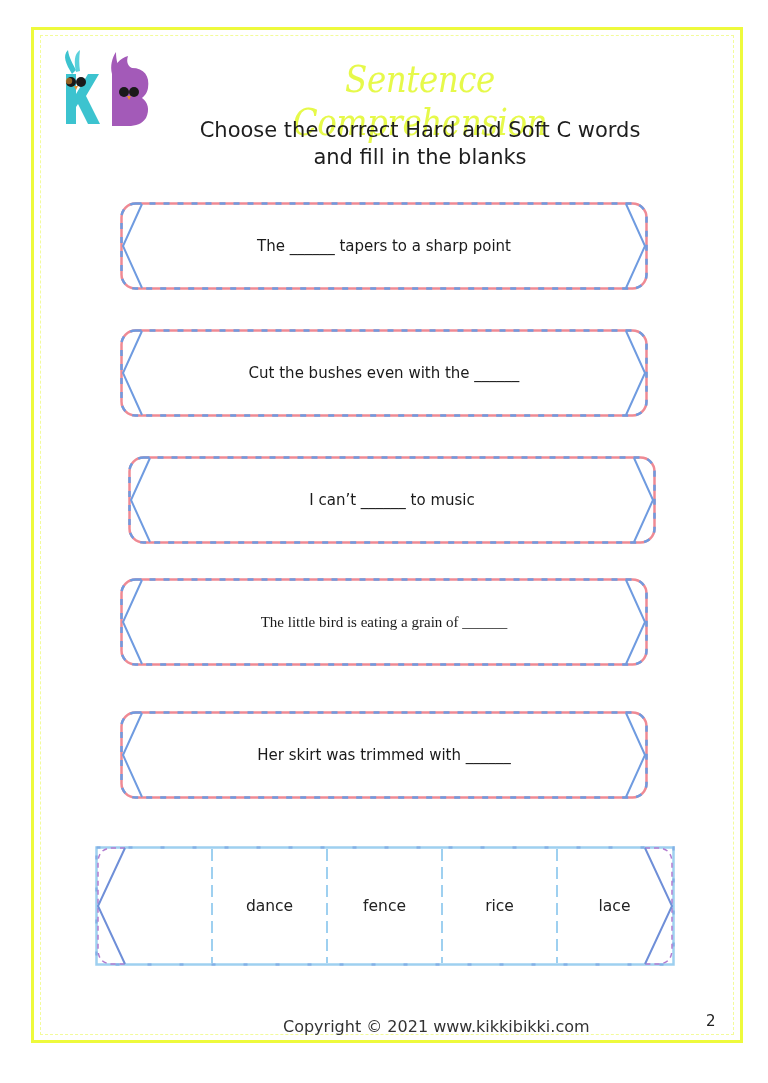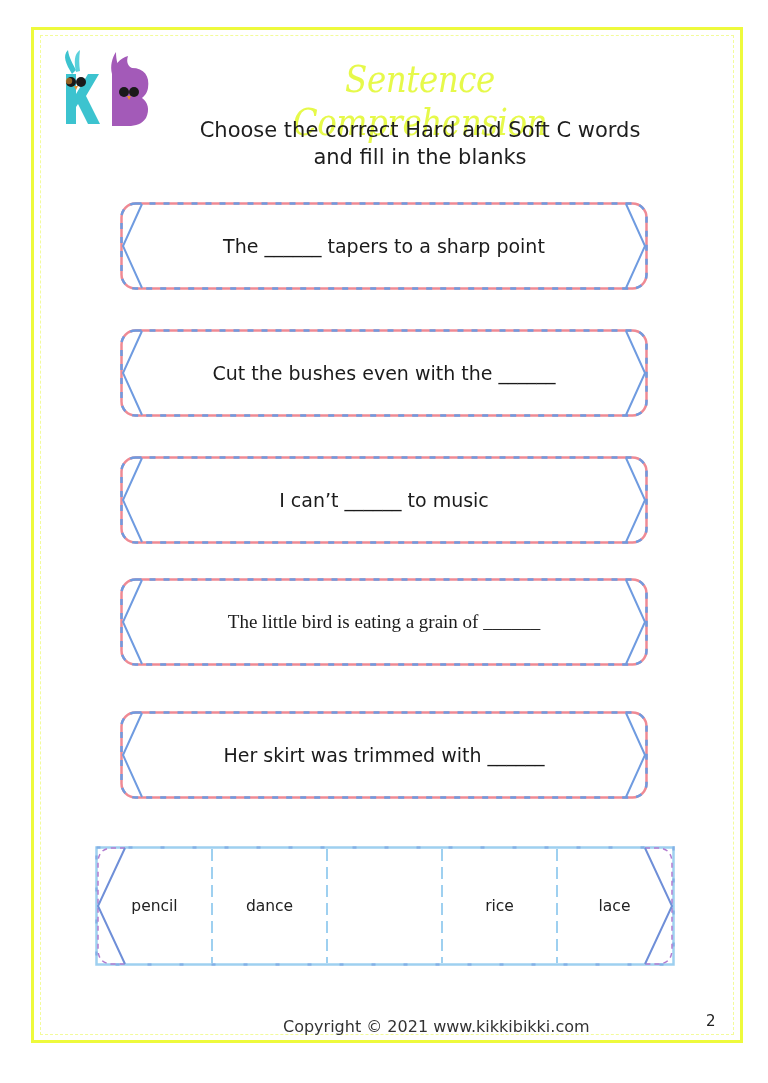--- a/index.html
+++ b/index.html
@@ -8,21 +8,21 @@
     .outer-border { position: absolute; left: 31px; top: 27px; width: 712px; height: 1016px; border: 3px solid #eefa3c; box-sizing: border-box; }
     .inner-border { position: absolute; left: 40px; top: 35px; width: 694px; height: 1000px; border: 1.5px dashed #f3fb9a; box-sizing: border-box; }
 
     .logo { position: absolute; left: 54px; top: 44px; width: 100px; height: 90px; }
 
     .title { position: absolute; left: 190px; top: 58px; width: 460px; text-align: center; font-family: "DejaVu Serif", serif; font-style: italic; font-size: 37px; color: #e6f94a; letter-spacing: -0.5px; transform: scaleX(0.88); transform-origin: center; }
     .subtitle { position: absolute; left: 160px; top: 117px; width: 520px; text-align: center; font-size: 21px; line-height: 27px; color: #1e1e1e; }
 
     .sentence-box { position: absolute; left: 120px; width: 528px; height: 88px; }
     .sentence-box svg { position: absolute; left: 0; top: 0; }
-    .sentence-text { position: absolute; left: 0; top: 0; width: 528px; height: 88px; display: flex; align-items: center; justify-content: center; font-size: 19px; color: #1b1b1b; }
+    .sentence-text { position: absolute; left: 0; top: 0; width: 528px; height: 88px; display: flex; align-items: center; justify-content: center; font-size: 15px; color: #1b1b1b; }
 
     .bank { position: absolute; left: 95px; top: 846px; width: 580px; height: 120px; }
     .bank svg { position: absolute; left: 0; top: 0; }
     .bank-cell { position: absolute; top: 0; height: 120px; display: flex; align-items: center; justify-content: center; font-size: 15.5px; color: #222; }
 
     .copyright { position: absolute; left: 283px; top: 1017px; font-size: 16px; color: #333; }
     .page-number { position: absolute; left: 706px; top: 1012px; font-size: 15px; color: #222; }
   </style>
 </head>
 <body>
@@ -71,21 +71,21 @@
 <div class="sentence-box" style="top:329px;">
   <svg width="528" height="88">
     <rect x="1.5" y="1.5" width="525" height="85" rx="14" ry="14" fill="none" stroke="#ef8a94" stroke-width="2.5"></rect>
     <rect x="1.5" y="1.5" width="525" height="85" rx="14" ry="14" fill="none" stroke="#6f9be0" stroke-width="2.5" stroke-dasharray="6 8"></rect>
     <polyline points="22,2 3,44 22,86" fill="none" stroke="#6f9be0" stroke-width="2"></polyline>
     <polyline points="506,2 525,44 506,86" fill="none" stroke="#6f9be0" stroke-width="2"></polyline>
   </svg>
   <div class="sentence-text">Cut the bushes even with the ______</div>
 </div>
 
-<div class="sentence-box" style="top:456px;">
+<div class="sentence-box" style="top:456px;margin-left:8px;">
   <svg width="528" height="88">
     <rect x="1.5" y="1.5" width="525" height="85" rx="14" ry="14" fill="none" stroke="#ef8a94" stroke-width="2.5"></rect>
     <rect x="1.5" y="1.5" width="525" height="85" rx="14" ry="14" fill="none" stroke="#6f9be0" stroke-width="2.5" stroke-dasharray="6 8"></rect>
     <polyline points="22,2 3,44 22,86" fill="none" stroke="#6f9be0" stroke-width="2"></polyline>
     <polyline points="506,2 525,44 506,86" fill="none" stroke="#6f9be0" stroke-width="2"></polyline>
   </svg>
   <div class="sentence-text">I can’t ______ to music</div>
 </div>
 
 <div class="sentence-box" style="top:578px;font-family:Liberation Serif, serif;">
@@ -114,20 +114,20 @@
     <rect x="1.5" y="1.5" width="577" height="117" fill="none" stroke="#6f9be0" stroke-width="2.5" stroke-dasharray="4 28" opacity="0.6"></rect>
     <path d="M30 2 L18 2 Q3 2 3 17 L3 103 Q3 118 18 118 L30 118" fill="none" stroke="#b27ccf" stroke-width="1.5" stroke-dasharray="5 4"></path>
     <path d="M550 2 L562 2 Q577 2 577 17 L577 103 Q577 118 562 118 L550 118" fill="none" stroke="#b27ccf" stroke-width="1.5" stroke-dasharray="5 4"></path>
     <polyline points="30,2 3,60 30,118" fill="none" stroke="#6f8fd8" stroke-width="2"></polyline>
     <polyline points="550,2 577,60 550,118" fill="none" stroke="#6f8fd8" stroke-width="2"></polyline>
     <line x1="117" y1="3" x2="117" y2="117" stroke="#9ed0f0" stroke-width="2" stroke-dasharray="12 6"></line>
     <line x1="232" y1="3" x2="232" y2="117" stroke="#9ed0f0" stroke-width="2" stroke-dasharray="12 6"></line>
     <line x1="347" y1="3" x2="347" y2="117" stroke="#9ed0f0" stroke-width="2" stroke-dasharray="12 6"></line>
     <line x1="462" y1="3" x2="462" y2="117" stroke="#9ed0f0" stroke-width="2" stroke-dasharray="12 6"></line>
   </svg>
-  <div class="bank-cell" style="left:2px; width:115px;">pencil</div>
   <div class="bank-cell" style="left:117px; width:115px;">dance</div>
+  <div class="bank-cell" style="left:232px; width:115px;">fence</div>
   <div class="bank-cell" style="left:347px; width:115px;">rice</div>
   <div class="bank-cell" style="left:462px; width:115px;">lace</div>
 </div>
 
 <div class="copyright">Copyright © 2021 www.kikkibikki.com</div>
 <div class="page-number">2</div>
 
 </body></html>

